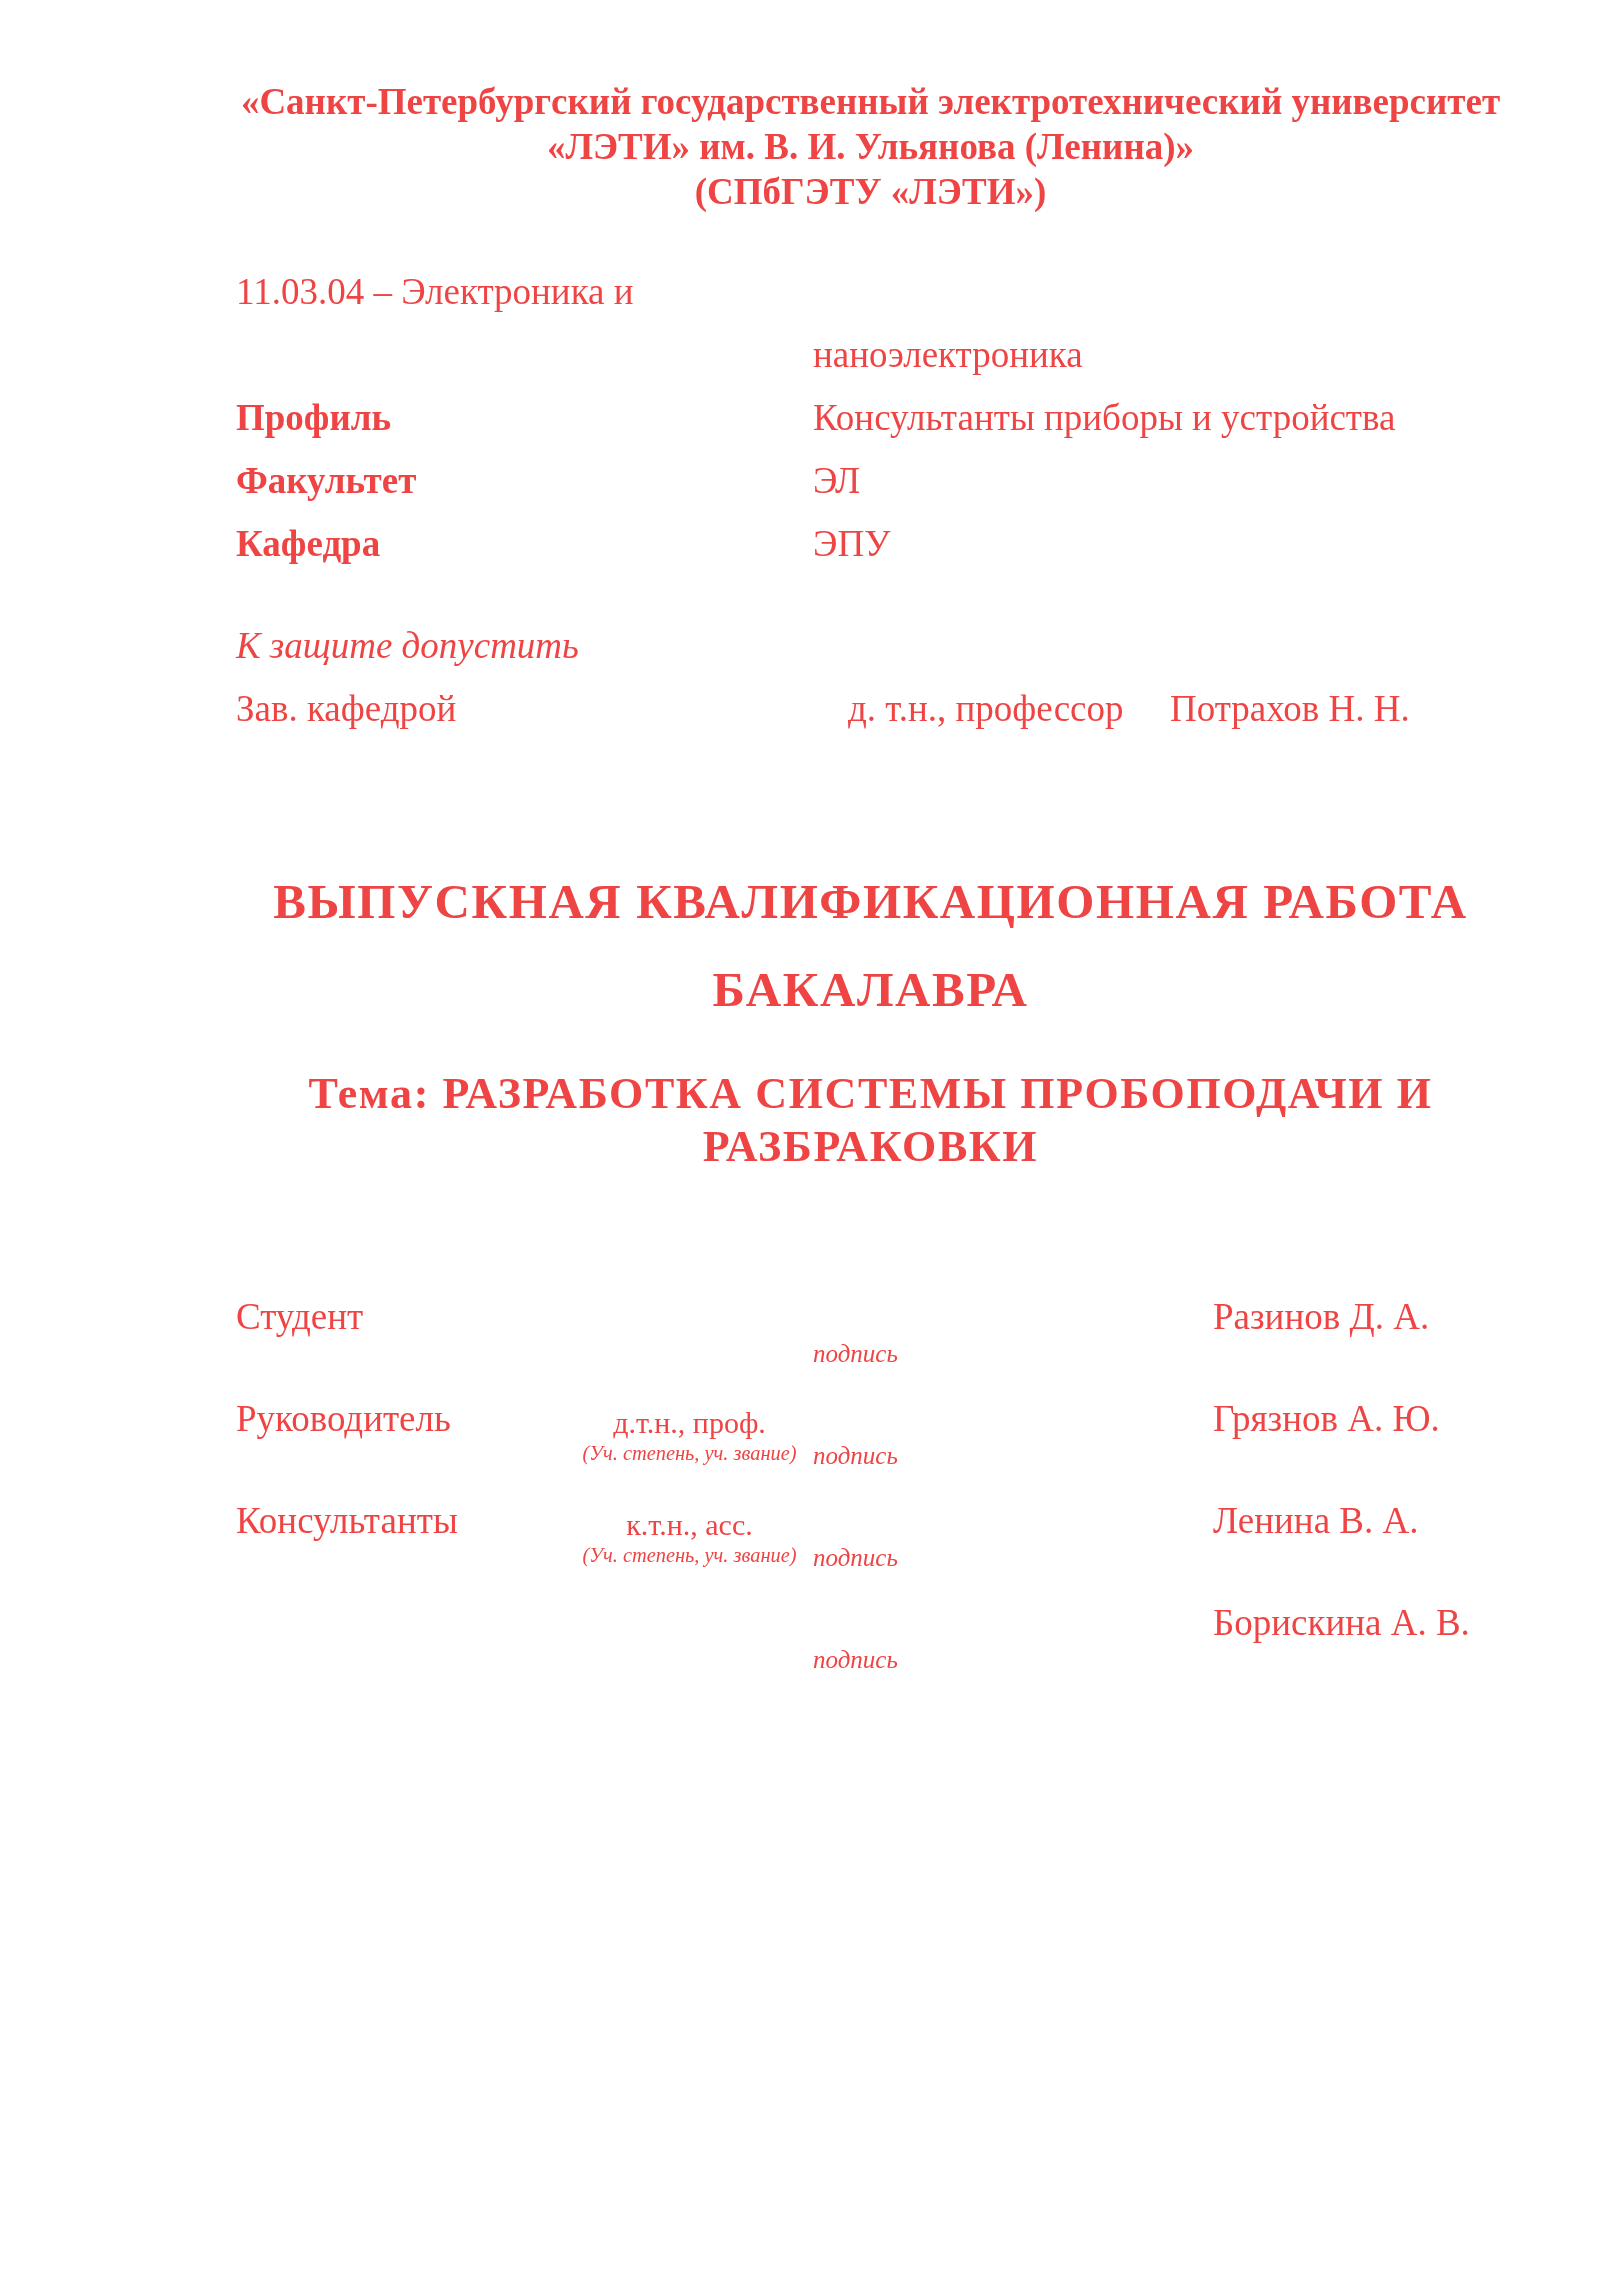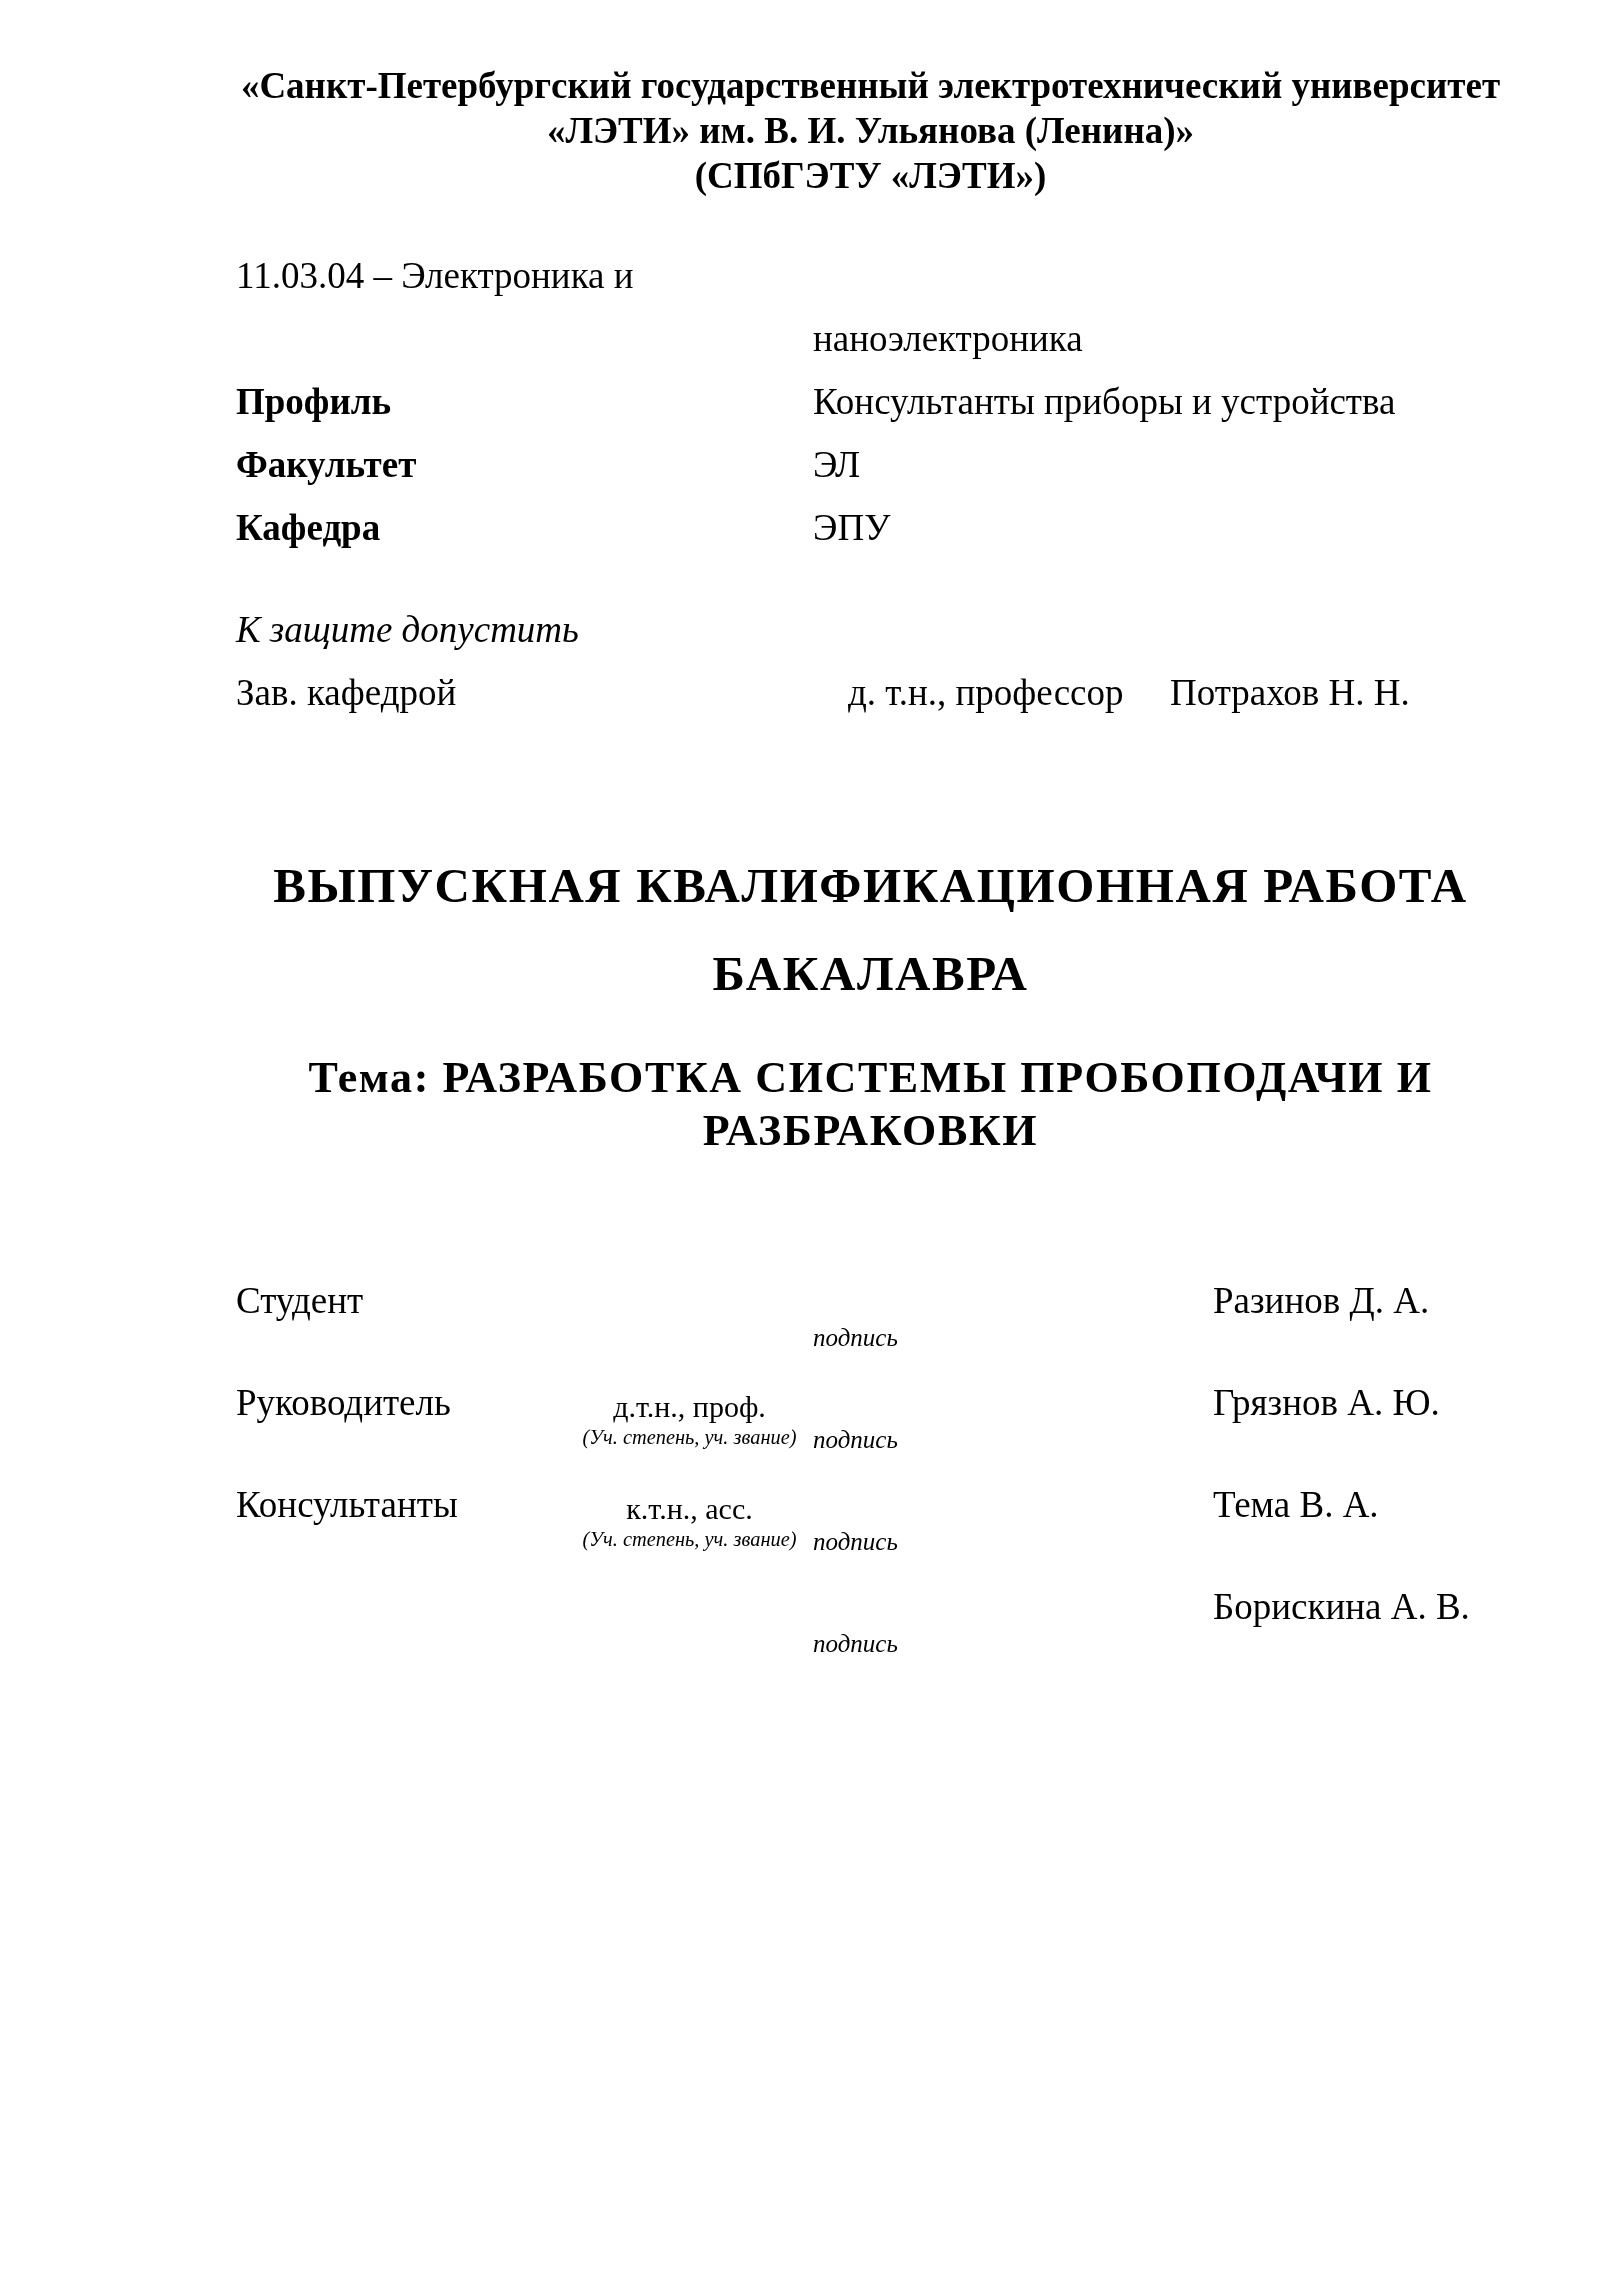--- a/index.html
+++ b/index.html
@@ -1,24 +1,24 @@
 <!DOCTYPE html>
 <html style="font-size:12.6px"><head>
 <meta charset="utf-8">
 <style>
   * { margin:0; padding:0; box-sizing:border-box; }
   html,body { background:#ffffff; }
   .page {
     position:relative;
     width:1623px; height:1711px;
     background:#ffffff;
-    color:#000000;
+    color:#ef4444;
     font-family:"Liberation Serif","DejaVu Serif",serif;
     font-size:37px;
-    padding:63px 118px 0 236px;
+    padding:79px 118px 0 236px;
     overflow:hidden;
   }
   
   .univ { text-align:center; font-weight:700; line-height:45px; }
   
   .meta { margin-top:46px; }
   .meta-row { display:grid; grid-template-columns:577px 1fr; line-height:63px; }
   .meta-label { font-weight:700; }
   
   .admission { margin-top:39px; }
@@ -127,21 +127,21 @@
     <div class="sig-row">
       <div class="sig-role">Консультанты</div>
       <div class="sig-degree">
         <div class="sig-degree-text">к.т.н., асс.</div>
         <div class="sig-degree-caption">(Уч. степень, уч. звание)</div>
       </div>
       <div class="sig-line-wrap">
         <div class="sig-line"></div>
         <div class="sig-caption">подпись</div>
       </div>
-      <div class="sig-name">Тема В. А.</div>
+      <div class="sig-name">Ленина В. А.</div>
     </div>
 
     <div class="sig-row">
       <div class="sig-role"></div>
       <div class="sig-degree"></div>
       <div class="sig-line-wrap">
         <div class="sig-line"></div>
         <div class="sig-caption">подпись</div>
       </div>
       <div class="sig-name">Борискина А. В.</div>

